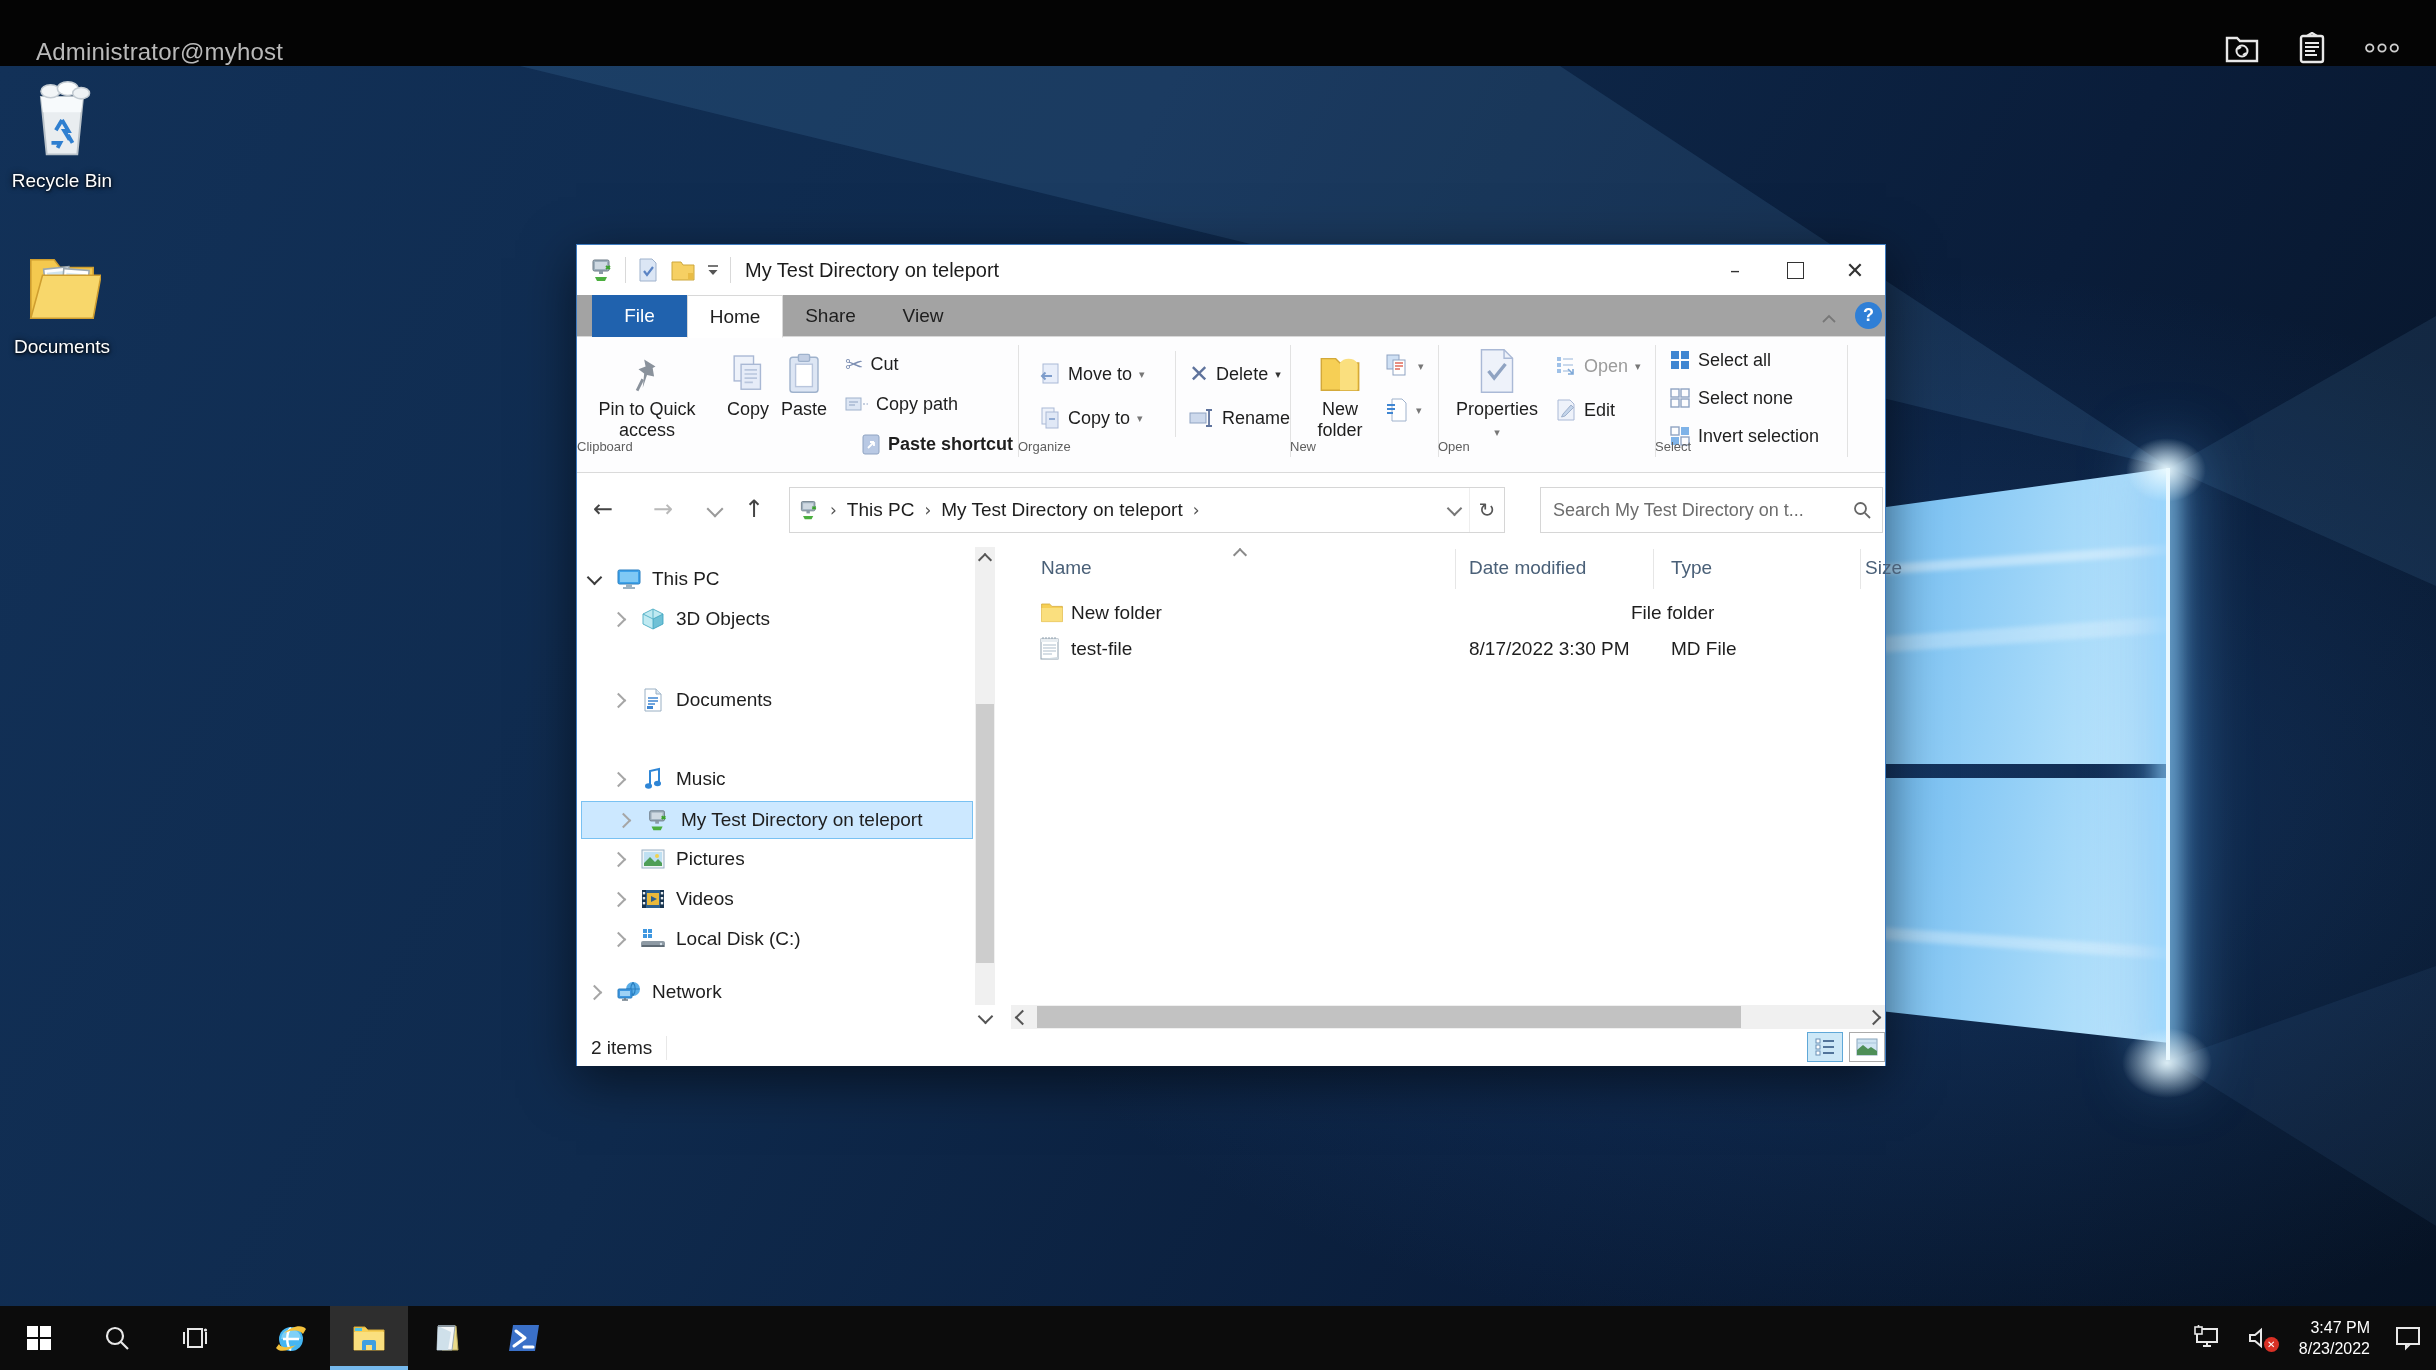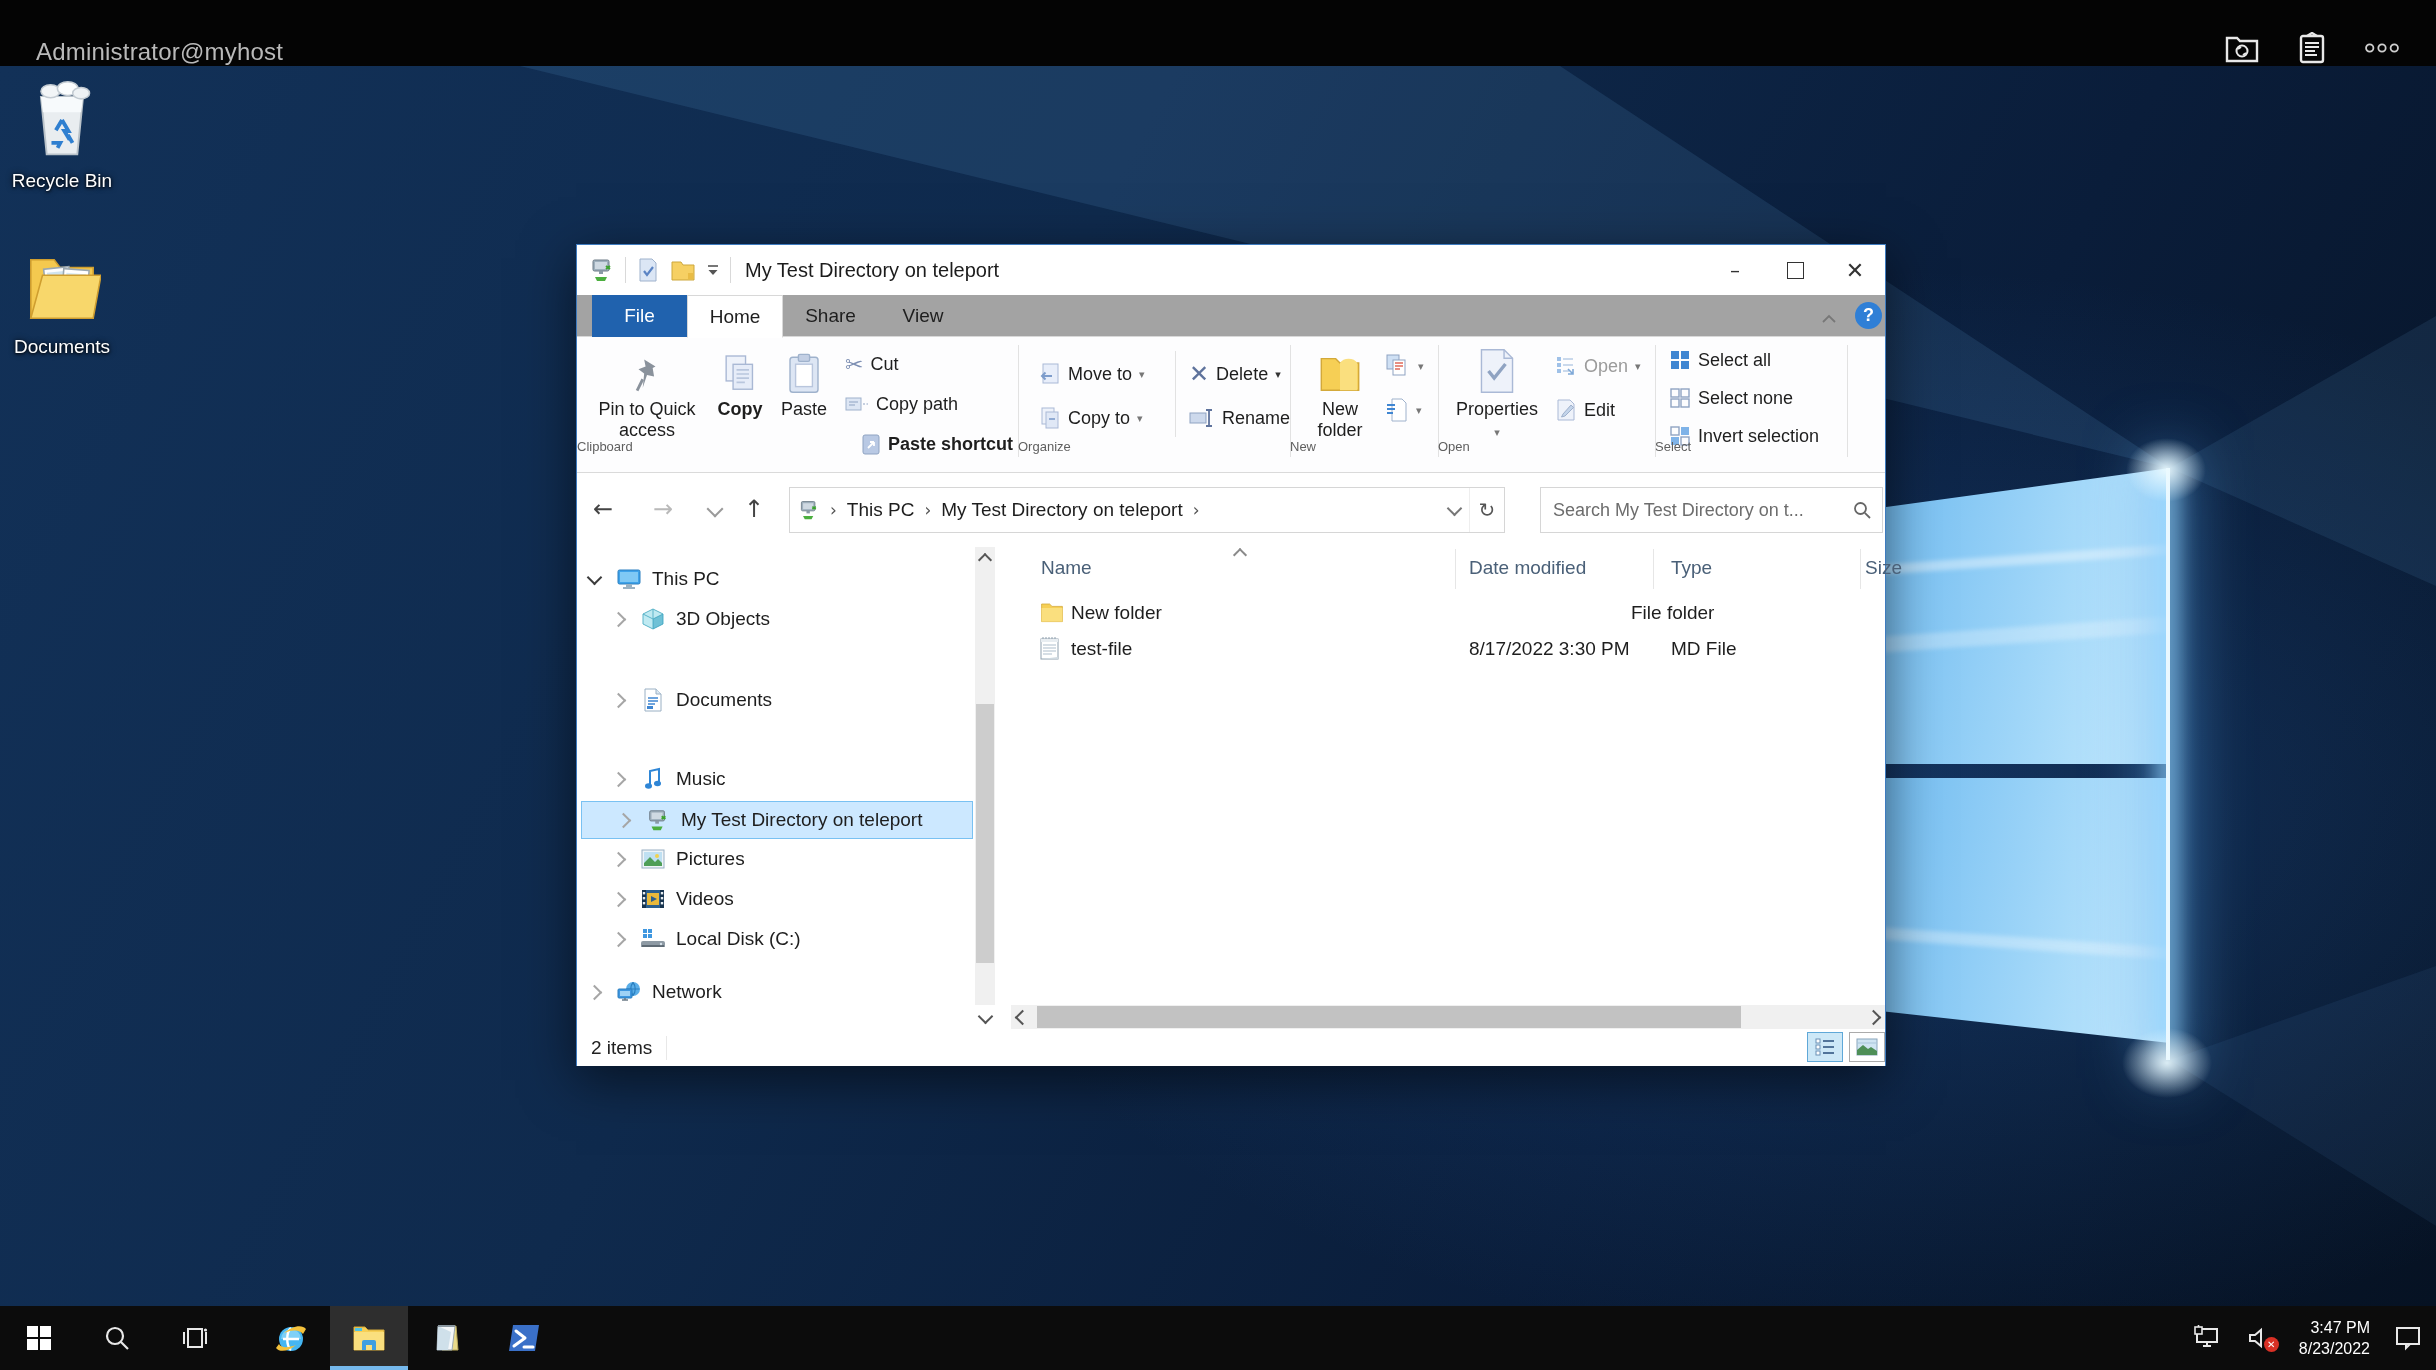--- a/index.html
+++ b/index.html
@@ -236,21 +236,21 @@
 
       <div class="bigbtn" style="left:10px;width:120px;">
         <span class="ic">
           <svg width="34" height="40" viewBox="0 0 24 28">
               <path d="M10 3 l8 5 -2 1 1 6 -5-1 -3 9 1-10 -4-3 5-2 z" fill="#8a929c"></path>
               <path d="M9 17 L5 25" stroke="#8a929c" stroke-width="2"></path>
             </svg>
         </span>
         <span class="t"><span>Pin to Quick</span><br><span>access</span></span>
       </div>
-      <div class="bigbtn" style="left:132px;width:62px;font-weight:bold;">
+      <div class="bigbtn" style="left:140px;width:62px;">
         <span class="ic">
           <svg width="36" height="42" viewBox="0 0 26 30">
               <rect x="3" y="2" width="14" height="18" fill="#eef2fa" stroke="#a9b8d4"></rect>
               <rect x="8" y="8" width="14" height="18" fill="#e6ecf8" stroke="#a9b8d4"></rect>
               <path d="M10.5 12h9M10.5 15h9M10.5 18h9M10.5 21h6" stroke="#b9c6dd" stroke-width="1.2"></path>
             </svg>
         </span>
         <span class="t">Copy</span>
       </div>
       <div class="bigbtn" style="left:196px;width:62px;">

